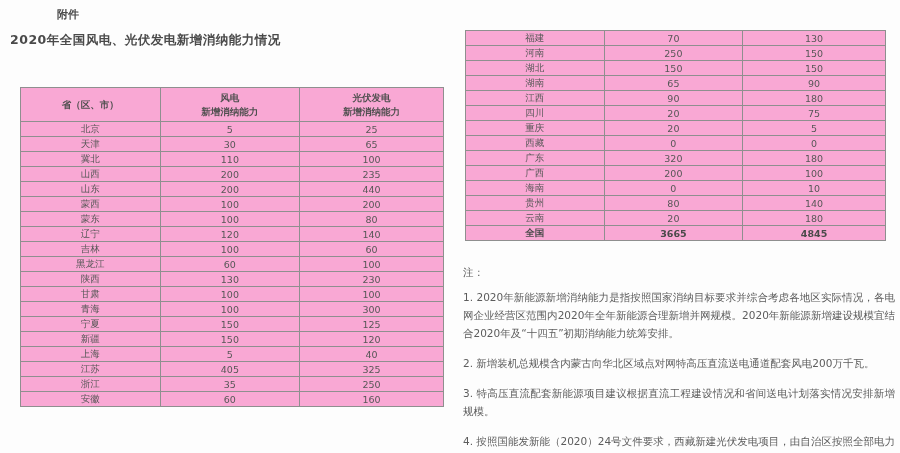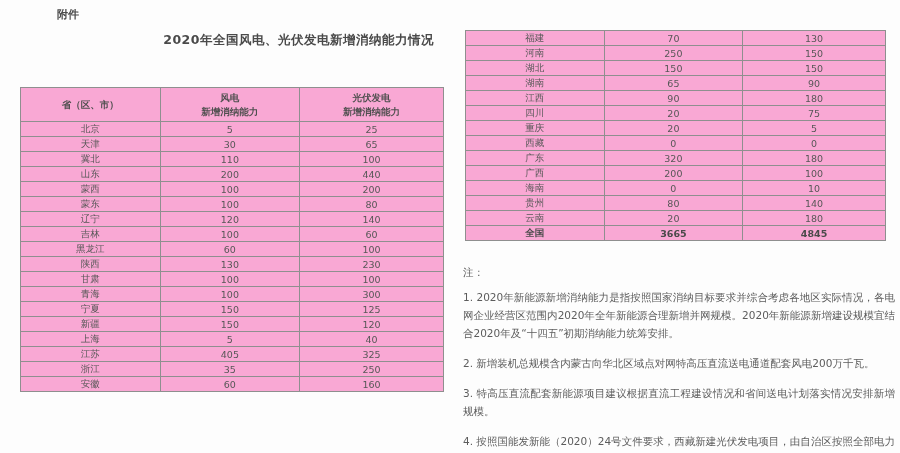--- a/index.html
+++ b/index.html
@@ -2,21 +2,21 @@
 <html><head>
 <meta charset="utf-8">
 <style>
   * { margin:0; padding:0; box-sizing:border-box; }
   html,body { width:900px; height:453px; background:#fdfdfd; overflow:hidden;
     font-family:"DejaVu Sans","Liberation Sans",sans-serif; color:#575757; }
   .page { position:relative; width:900px; height:453px; }
 
   .attachment { position:absolute; left:9px; top:7px; font-size:11px; font-weight:bold; color:#4a4a4a;margin-left:48px; }
 
-  .title { position:absolute; left:10px; top:32px; width:424px; text-align:right;
+  .title { position:absolute; left:10px; top:32px; width:424px; text-align:left;
     font-size:12.5px; font-weight:bold; color:#4a4a4a; letter-spacing:0.5px; }
   .unit { position:absolute; left:10px; top:54px; width:424px; text-align:right; font-size:10px; color:#5c5c5c;margin-top:35px; }
 
   table.tbl { border-collapse:collapse; table-layout:fixed; background:#f9a8d4; }
   table.tbl th, table.tbl td { border:1px solid #8f8f8f; text-align:center; vertical-align:middle;
     font-size:9.5px; color:#575757; padding:0; overflow:hidden; white-space:nowrap; }
   table.tbl th { font-weight:bold; color:#4f4f4f; height:34px; line-height:1.45; font-size:9.5px; }
   table.tbl td { height:15px; }
   tr.bold td { font-weight:bold; color:#4a4a4a; }
 
@@ -67,20 +67,25 @@
           <td>天津</td>
           <td>30</td>
           <td>65</td>
         </tr>
         <tr>
           <td>冀北</td>
           <td>110</td>
           <td>100</td>
         </tr>
         <tr>
+          <td>山西</td>
+          <td>200</td>
+          <td>235</td>
+        </tr>
+        <tr>
           <td>山东</td>
           <td>200</td>
           <td>440</td>
         </tr>
         <tr>
           <td>蒙西</td>
           <td>100</td>
           <td>200</td>
         </tr>
         <tr>

